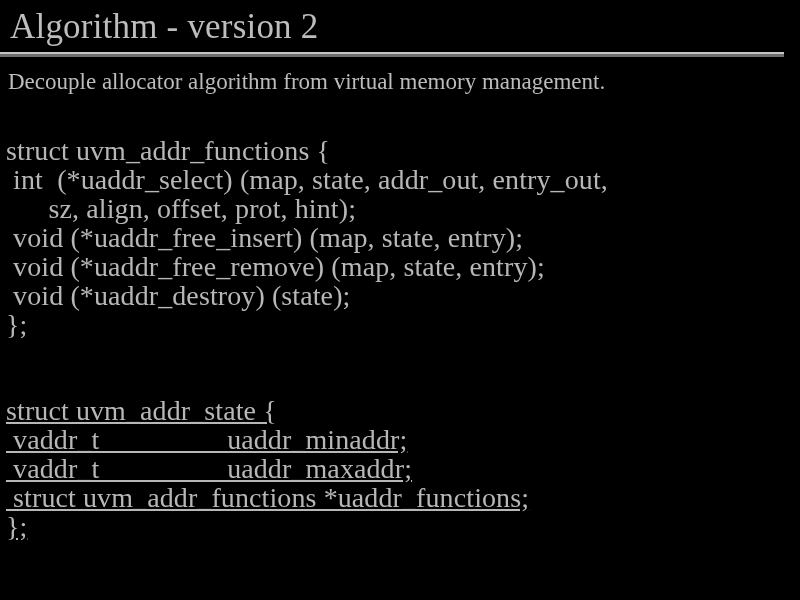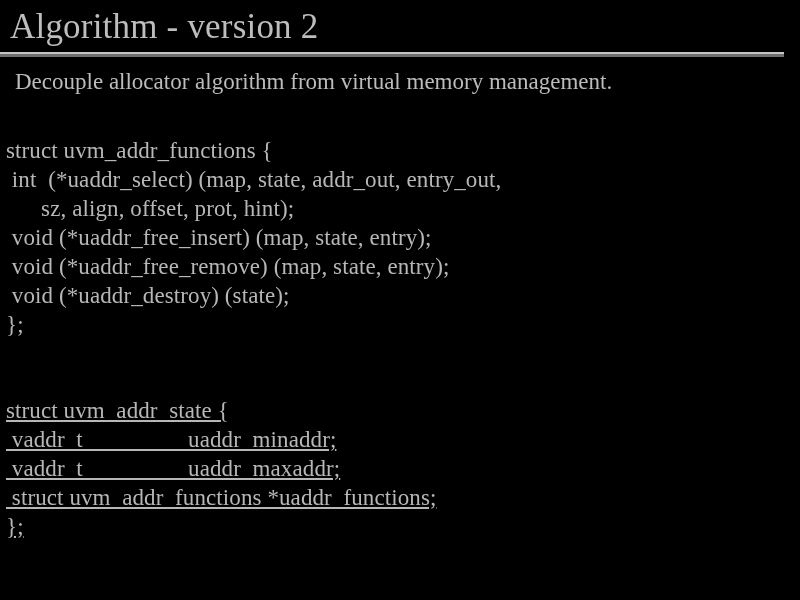--- a/index.html
+++ b/index.html
@@ -44,34 +44,34 @@
     background: #c4c4c4;
   }
   .title-rule .rule-dark {
     height: 3px;
     background: #6e6e6e;
   }
 
   
   .subtitle {
     position: absolute;
-    left: 15px;
+    left: 8px;
     top: 68px;
     font-size: 23px;
     line-height: 28px;
     color: #bcbcbc;
     white-space: pre;
   }
 
   
   .code-block {
     position: absolute;
     left: 6px;
     font-family: "Liberation Serif", "DejaVu Serif", serif;
-    font-size: 23px;
+    font-size: 28px;
     line-height: 29px;
     color: #b7b7b7;
     white-space: pre;
     margin: 0;
     letter-spacing: 0.1px;
   }
   .code-block.block-one { top: 136px; }
   .code-block.block-two { top: 396px; text-decoration: underline; }
 </style>
 </head>

